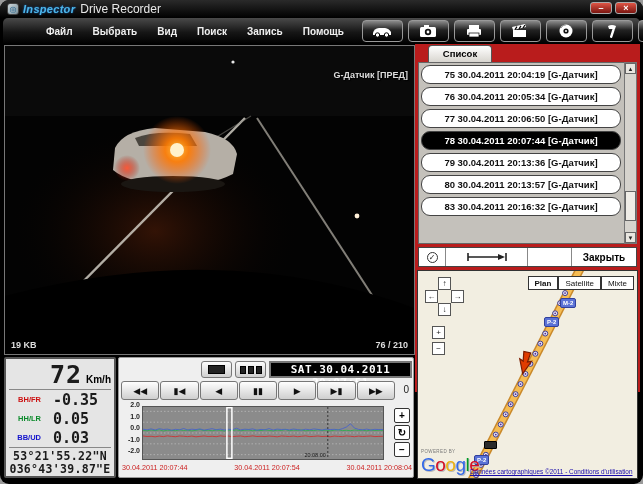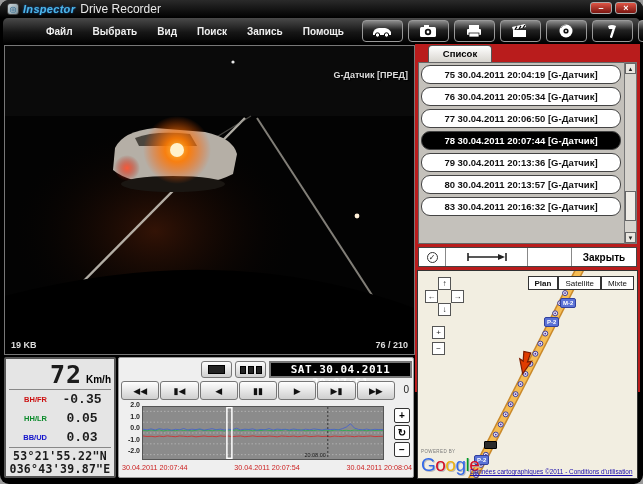--- a/index.html
+++ b/index.html
@@ -61,23 +61,23 @@
   .poweredby { font-size:4.5px; color:#777; letter-spacing:.4px; }
   .glogo { font-size:19px; font-weight:normal; letter-spacing:-.5px; text-shadow:1px 1px 0 #bbb; }
   .attrib { position:absolute; left:52px; bottom:3px; font-size:6.4px; color:#1a0dab; text-decoration:underline; cursor:pointer; white-space:nowrap; }
 
   
   .telemetry { position:absolute; left:4px; top:357px; width:112px; height:121px; background:#e5e5e5; border:2px solid #555; border-radius:2px; padding:1px 3px; }
   .sevenseg { font-family:"DejaVu Sans Mono", monospace; font-weight:bold; color:#1c1c1c; }
   .spd-row { display:flex; align-items:baseline; justify-content:flex-end; gap:4px; height:30px; border-bottom:1.5px solid #888; }
   .spd-val { font-size:25px; letter-spacing:1px; }
   .spd-unit { font-size:10px; font-weight:bold; }
-  .ax-row { display:flex; align-items:center; justify-content:flex-end; gap:6px; height:19px; }
+  .ax-row { display:flex; align-items:center; justify-content:flex-end; gap:12px; height:19px; }
   .ax-label { font-size:7.5px; font-weight:bold; }
-  .ax-val { font-size:13px; width:58px; text-align:center;font-family:Liberation Mono, monospace; }
+  .ax-val { font-size:15px; width:58px; text-align:left; }
   .coords { border-top:1.5px solid #888; padding-top:2px; text-align:center; }
   .coord-line { font-size:11.5px; letter-spacing:.3px; line-height:13px; }
 
   
   .pbpanel { position:absolute; left:118px; top:357px; width:296px; height:121px; background:#efefef; border:1px solid #999; border-radius:2px; }
   .viewbtn { position:absolute; top:3px; width:31px; height:17px; border:1px solid #777; border-radius:3px; background:linear-gradient(#fdfdfd,#cfcfcf); display:flex; align-items:center; justify-content:center; gap:2px; cursor:pointer; }
   .vb-single { left:82px; } .vb-multi { left:116px; }
   .vb-rect { width:17px; height:9px; background:#222; border:1px solid #000; }
   .vb-cell { width:6px; height:8px; background:#222; border:1px solid #000; }
   .clock { position:absolute; left:150px; top:3px; width:143px; height:17px; background:#000; border:2px solid #777; color:#fff; font-size:11px; line-height:13px; text-align:center; letter-spacing:.5px; }

